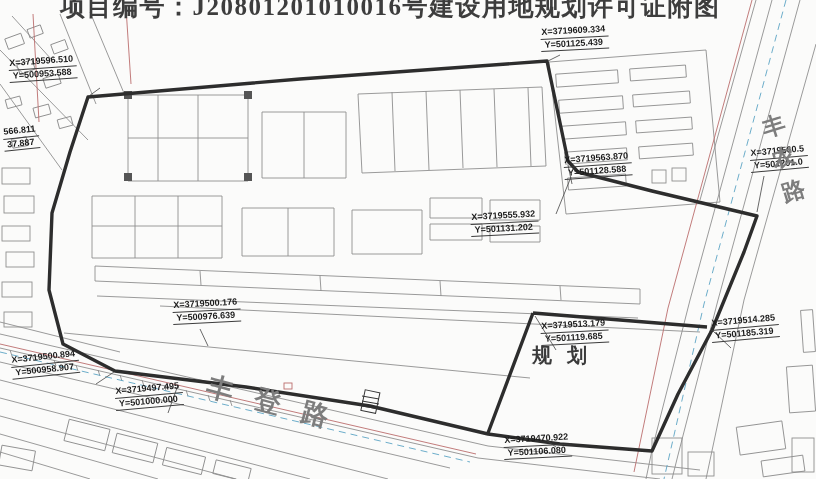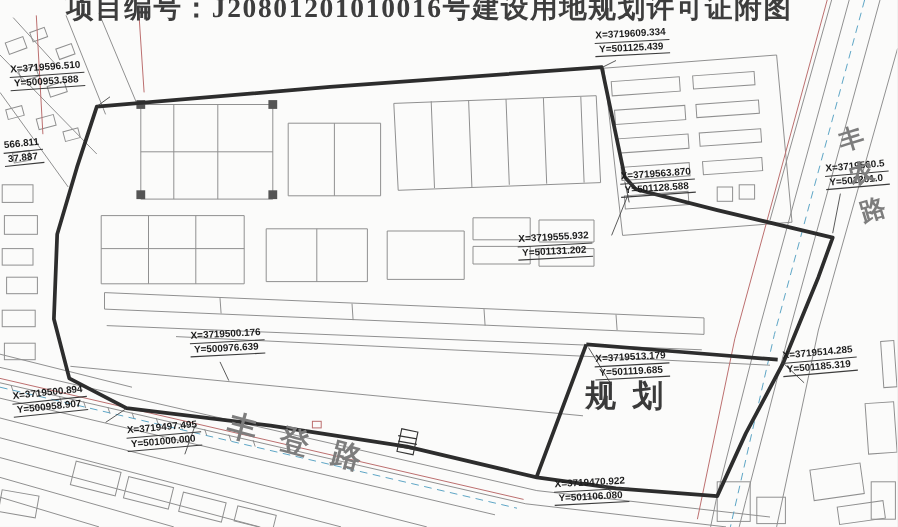--- a/index.html
+++ b/index.html
@@ -9,21 +9,21 @@
   .map-title{position:absolute;top:-10px;left:60px;font-size:25px;font-weight:600;color:#3d3d3d;
              font-family:"Liberation Serif",serif;letter-spacing:1.5px;white-space:nowrap;}
   .coord-label{position:absolute;font-size:9px;font-weight:700;color:#1c1c1c;line-height:1.3;
                transform-origin:left top;white-space:nowrap;}
   .coord-label .cline{border-bottom:1px solid #3c3c3c;padding:0 3px 0 1px;}
   .road-fengdeng{position:absolute;left:212px;top:368px;font-size:27px;color:#7d7d7d;font-weight:700;
                  letter-spacing:22px;transform:rotate(15deg);transform-origin:left top;white-space:nowrap;}
   .road-fengnong{position:absolute;left:750px;top:96px;font-size:23px;color:#7d7d7d;font-weight:700;
                  writing-mode:vertical-rl;letter-spacing:34px;transform:rotate(-17deg);
                  transform-origin:50% 0;white-space:nowrap;}
-  .zone-label{position:absolute;left:532px;top:340px;font-size:28px;font-weight:700;color:#3a3a3a;
+  .zone-label{position:absolute;left:532px;top:340px;font-size:20px;font-weight:700;color:#3a3a3a;
               font-family:"Liberation Serif",serif;letter-spacing:15px;line-height:1.5;white-space:nowrap;}
 </style>
 </head>
 <body>
 
 <div class="stage">
 
   <svg width="816" height="479" viewBox="0 0 816 479">
 
     <g stroke="#8f8f8f" stroke-width="0.9" fill="none">

